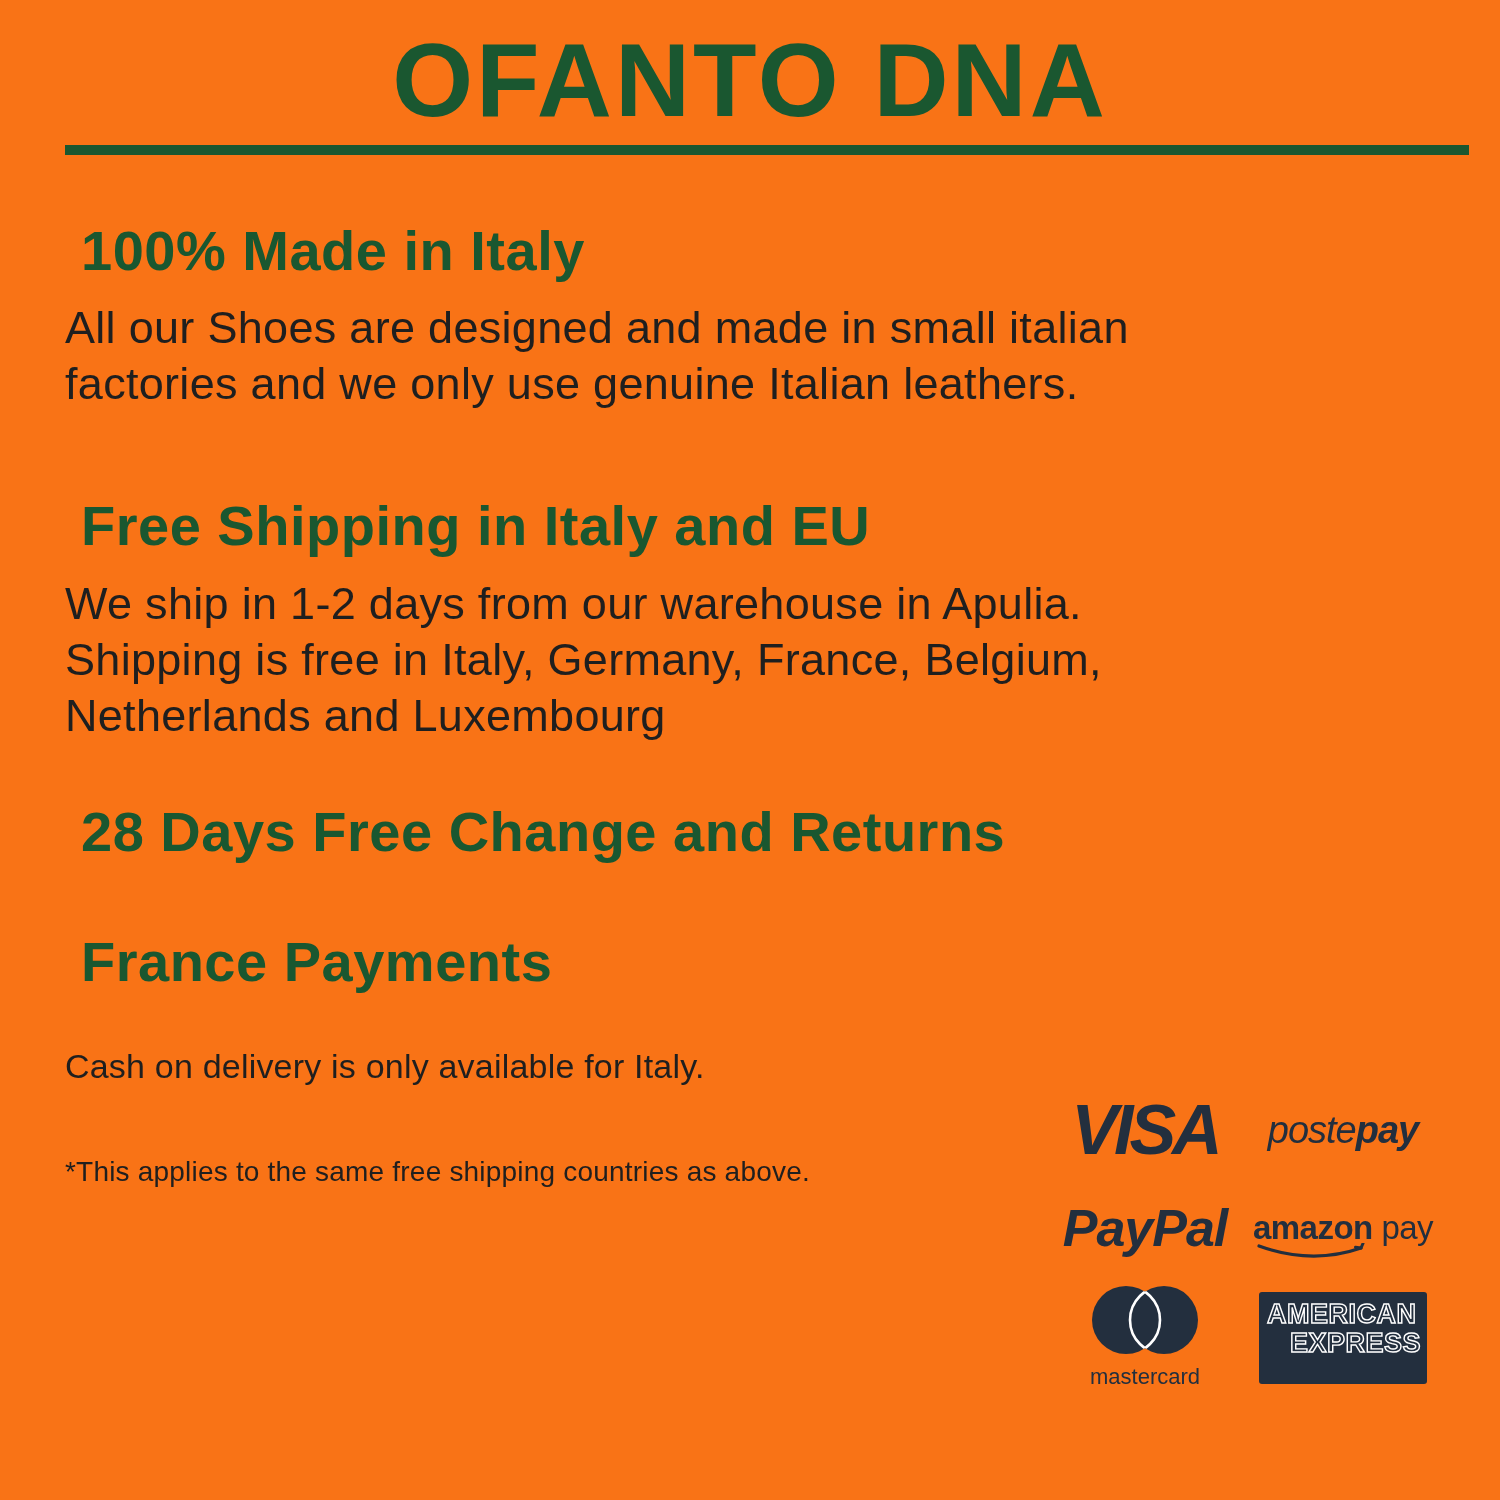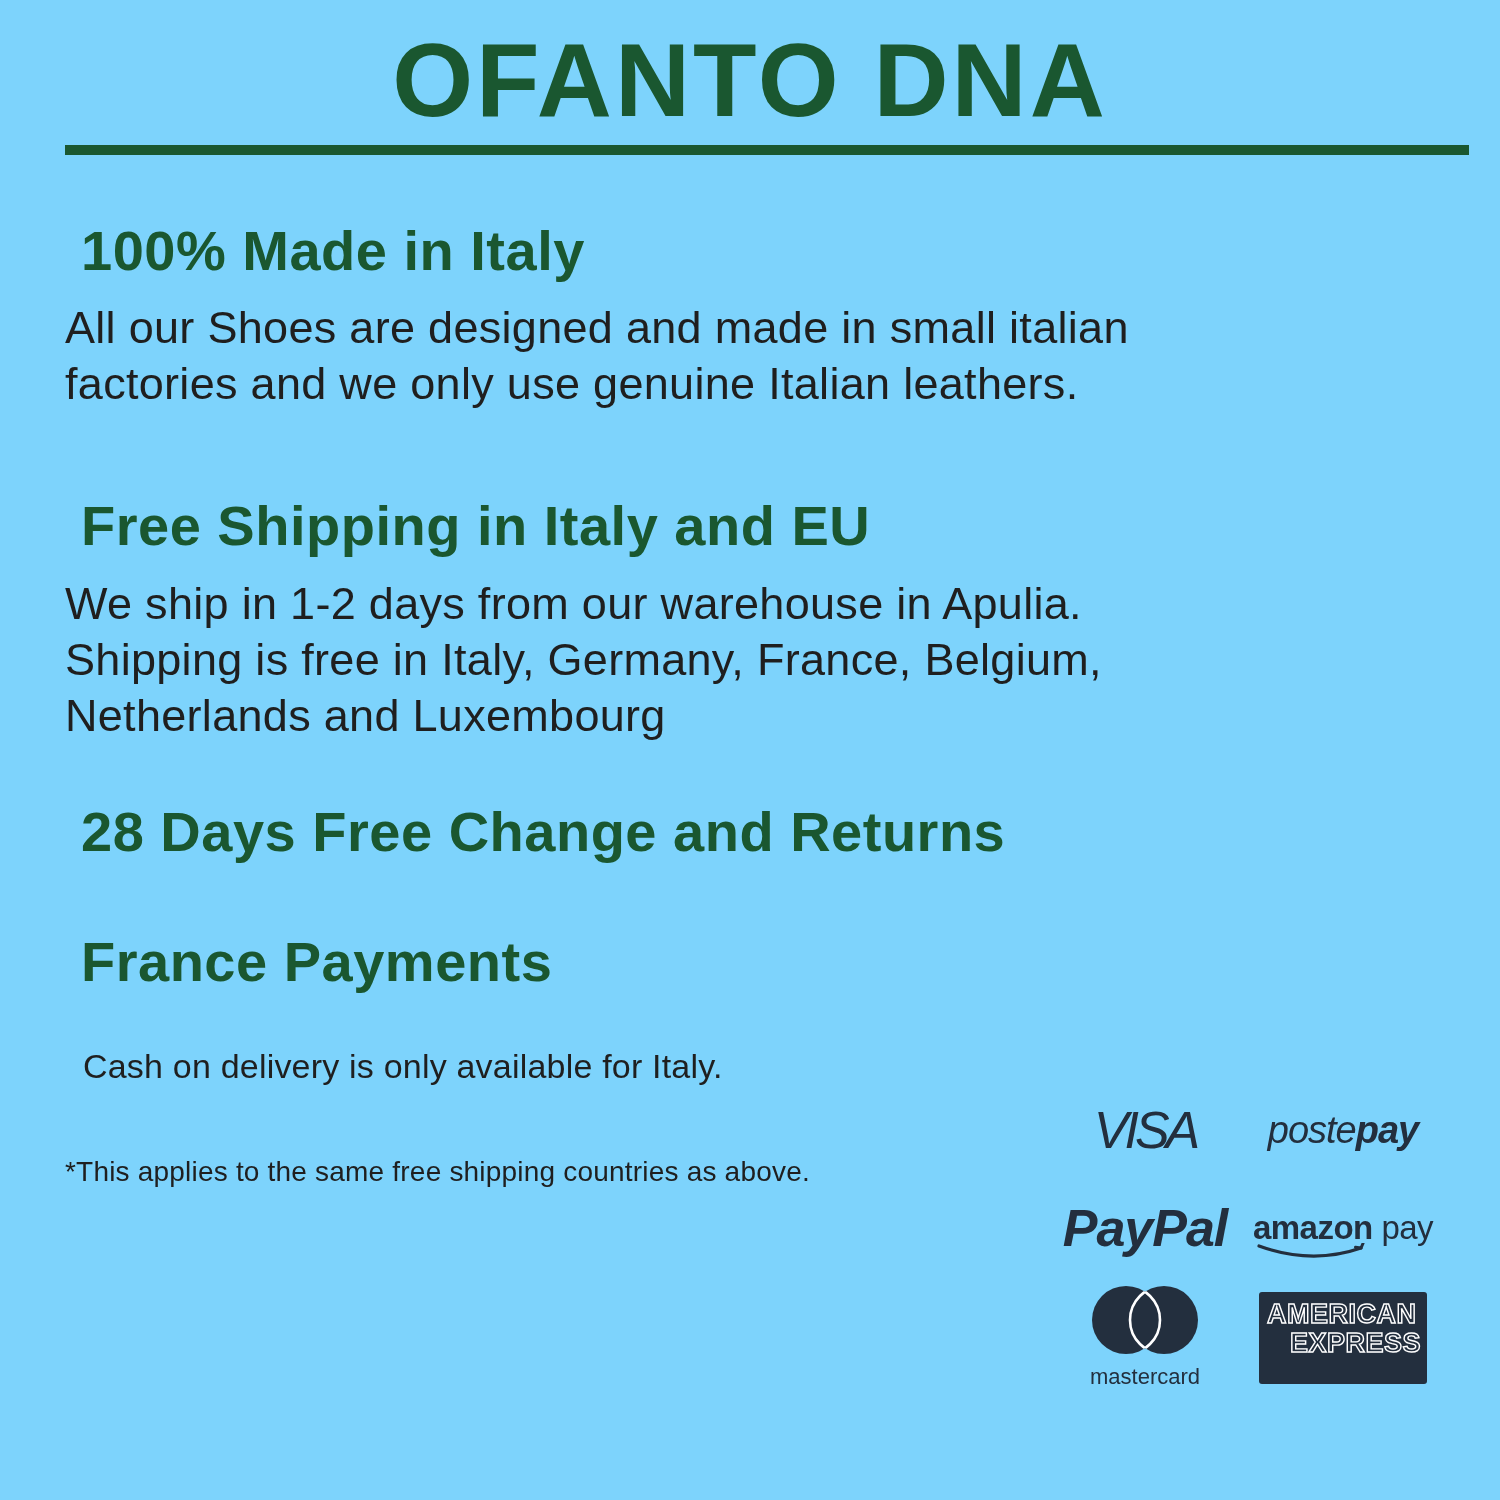--- a/index.html
+++ b/index.html
@@ -1,19 +1,19 @@
 <!DOCTYPE html>
 <html><head>
 <meta charset="utf-8">
 <style>
   html,body{margin:0;padding:0;background:#fff;}
   .page{
     position:relative;
     width:1500px;height:1500px;
-    background:#7dd3fc;
+    background:#f97316;
     font-family:"Liberation Sans", sans-serif;
     color:#1f1f1f;
     overflow:hidden;
     box-sizing:border-box;
   }
   .content{padding:0 65px;}
   h1.title{
     margin:18px 0 0;
     text-align:center;
     font-size:104px;
@@ -43,21 +43,21 @@
   p.body{
     margin:10px 0 0;
     font-size:45px;
     line-height:1.25;
     font-weight:300;
     white-space:pre-line;
     letter-spacing:0.3px;
   }
   .s2 .body, .s3 .body{margin-top:8px;}
   p.cash{
-    margin:52px 18px 0;
+    margin:52px 0 0;
     font-size:34px;
     font-weight:300;
     letter-spacing:0.2px;
   }
   p.footnote{
     margin:70px 0 0;
     font-size:28px;
     font-weight:300;
     letter-spacing:0.2px;
   }
@@ -68,22 +68,22 @@
     right:68px;
     display:grid;
     grid-template-columns:178px 178px;
     grid-template-rows:90px 105px 115px;
     column-gap:20px;
     align-items:center;
     justify-items:center;
   }
   .logo{color:#232f3e;}
   .visa{
-    font-size:52px;
-    font-weight:normal;
+    font-size:70px;
+    font-weight:bold;
     font-style:italic;
     letter-spacing:-4px;
   }
   .postepay{
     font-size:38px;
     font-style:italic;
     letter-spacing:-1px;
   }
   .postepay .pp-light{font-weight:400;}
   .postepay .pp-bold{font-weight:bold;}

